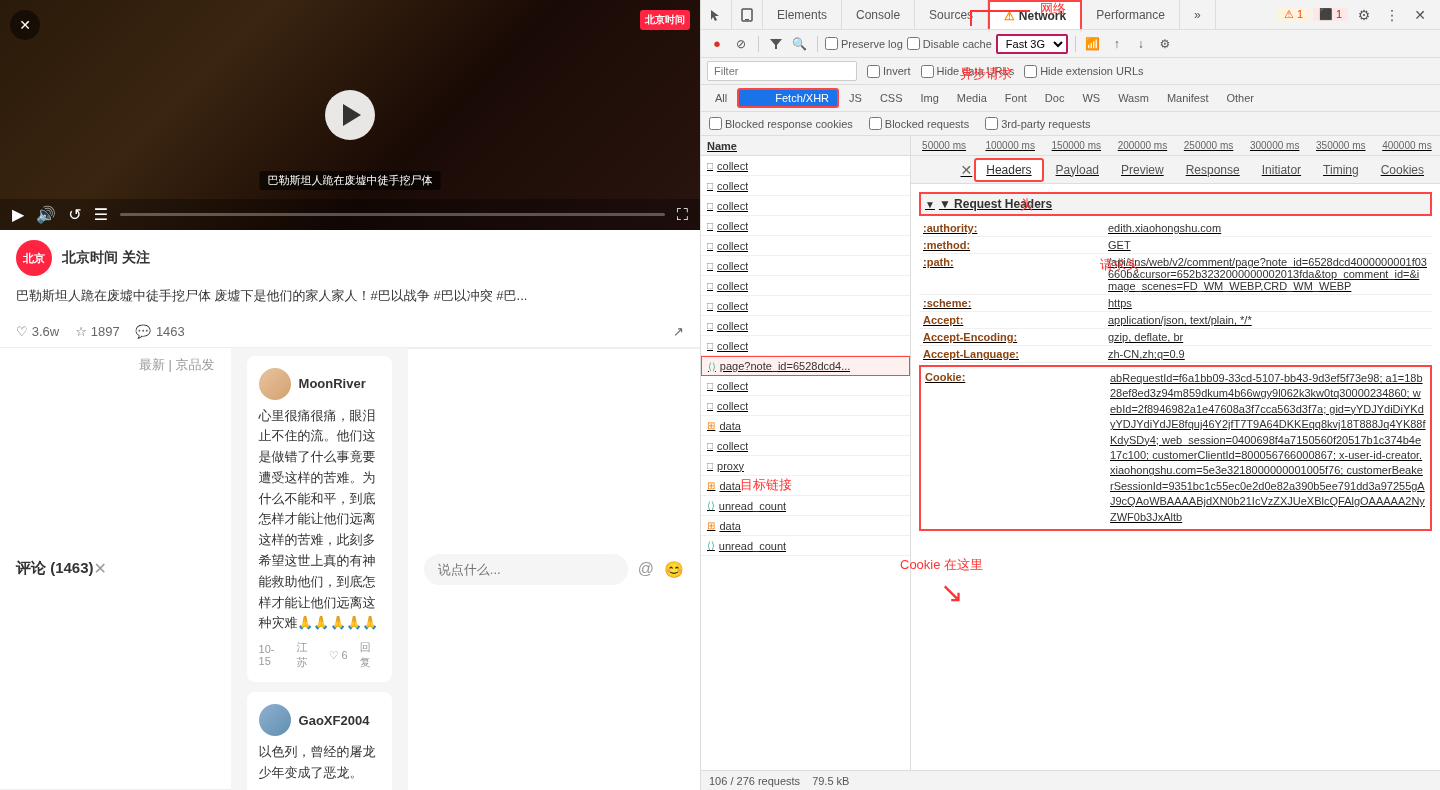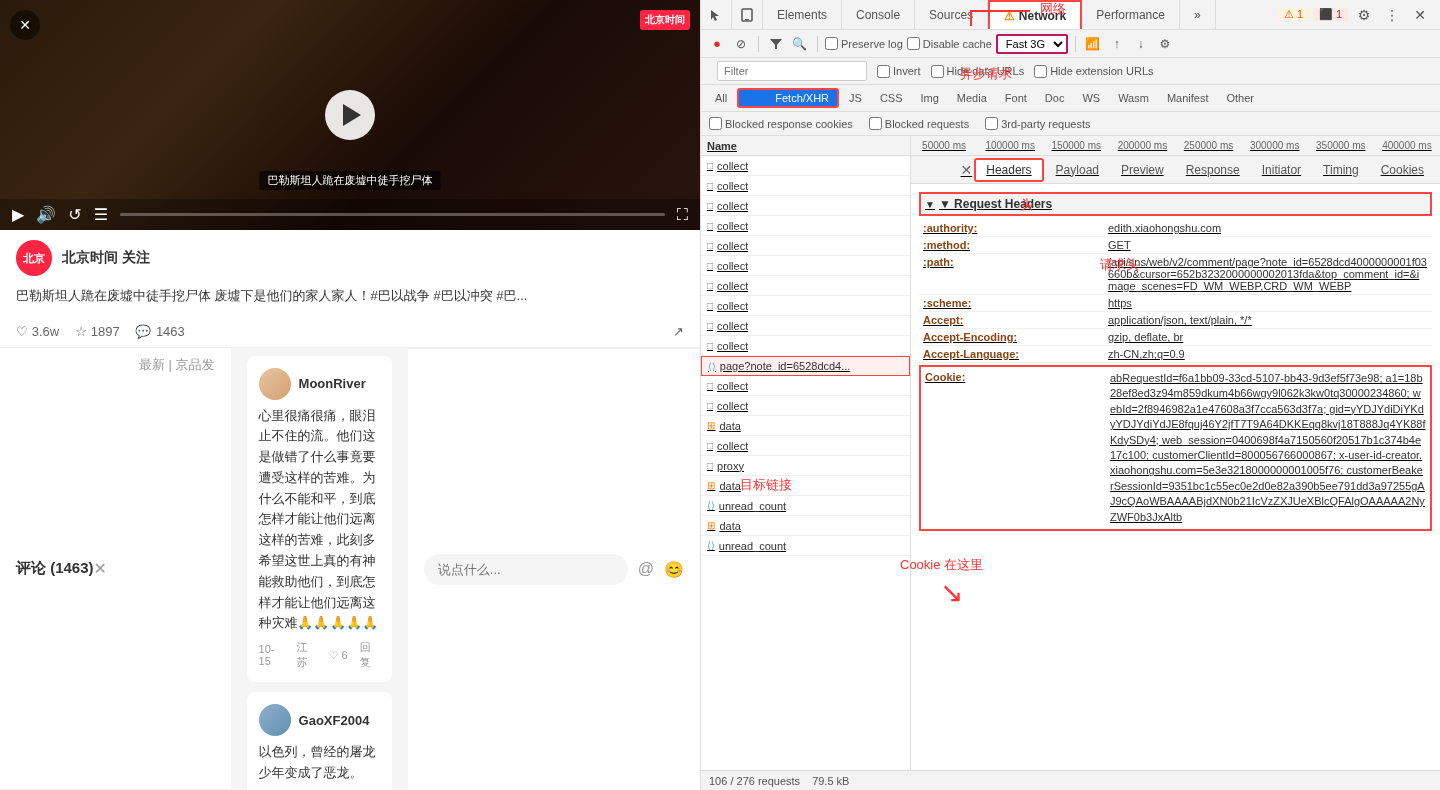--- a/index.html
+++ b/index.html
@@ -399,21 +399,21 @@
     }
 
     
     .network-filter-bar {
       height: 27px;
       background: #f3f3f3;
       border-bottom: 1px solid #ddd;
       display: flex;
       align-items: center;
       gap: 2px;
-      padding: 0 16px;
+      padding: 0 6px;
     }
 
     .filter-input {
       height: 20px;
       border: 1px solid #ccc;
       border-radius: 2px;
       padding: 0 6px;
       font-size: 11px;
       width: 150px;
     }

